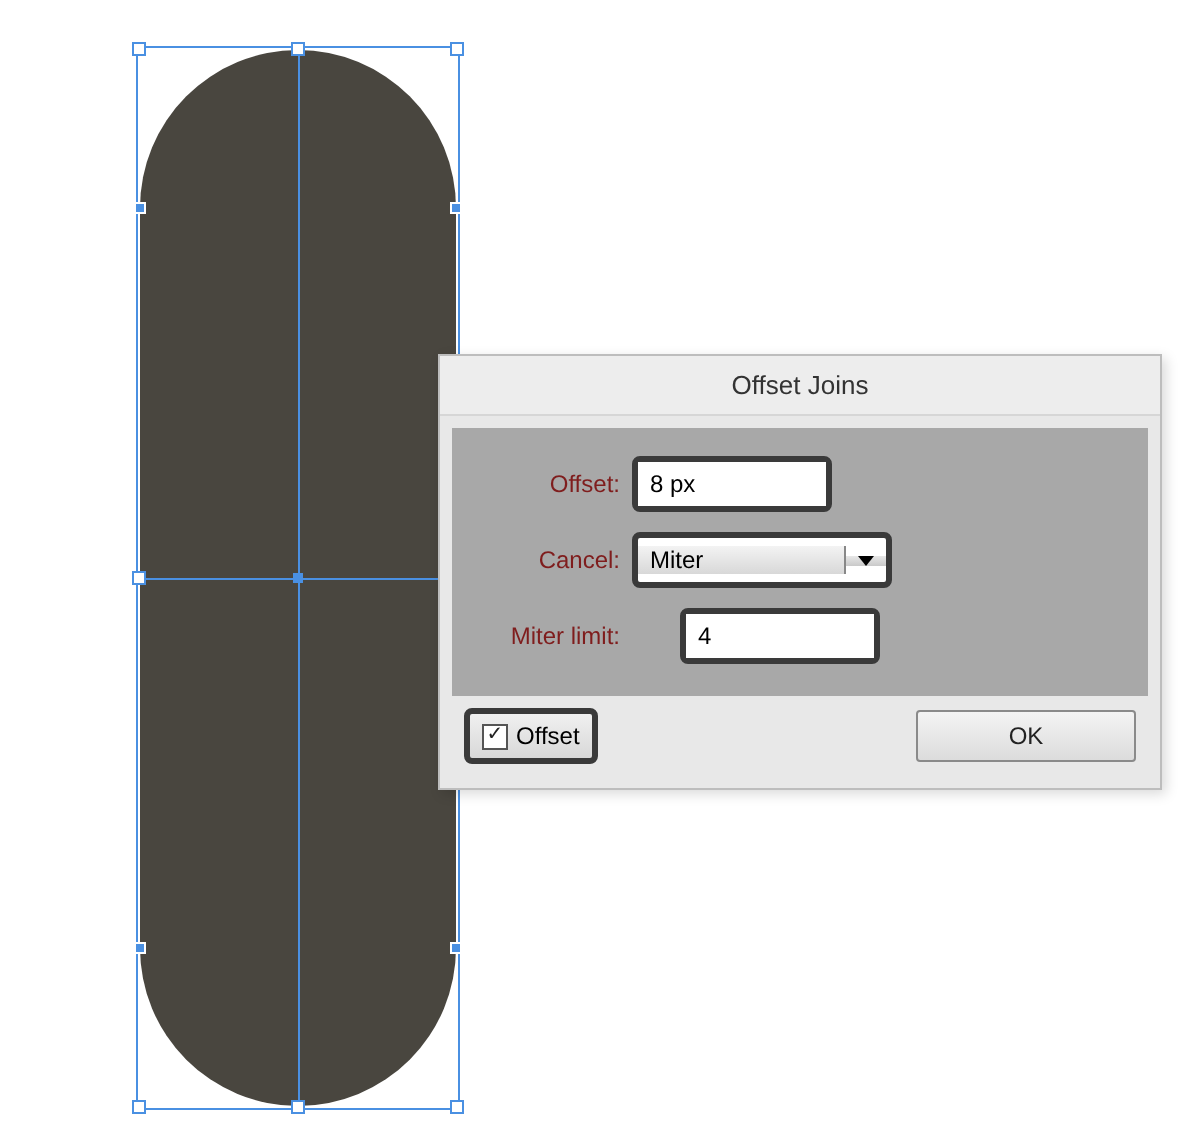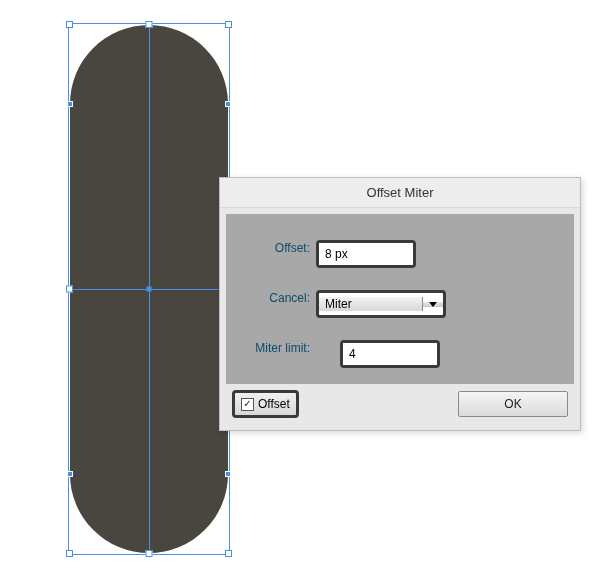--- a/index.html
+++ b/index.html
@@ -130,31 +130,30 @@
     }
     .row {
       display: flex;
       align-items: center;
       margin-bottom: 10px;
     }
     .row-label {
       width: 78px;
       text-align: right;
       padding-right: 6px;
-      color: #0c4a6e;
+      color: #7f1d1d;
       font-size: 12px;
     }
     .field-shell {
       border: 3px solid #3a3a3a;
       border-radius: 4px;
       height: 28px;
       background: #ffffff;
       display: flex;
       align-items: stretch;
-      margin-top: 12px;
     }
     .field-shell.w-input { width: 100px; }
     .field-shell.w-select { width: 130px; align-items: center; }
     .text-input {
       border: none;
       outline: none;
       font-size: 12px;
       padding: 0 6px;
       width: 100%;
       background: #ffffff;
@@ -247,21 +246,21 @@
   <div class="handle h-bl"></div>
   <div class="handle h-br"></div>
   <div class="handle h-top"></div>
   <div class="handle h-bottom"></div>
   <div class="handle h-left"></div>
   <div class="handle h-right"></div>
   <div class="center-dot"></div>
 </div>
 
 <div class="dialog">
-  <div class="dialog-title">Offset Miter</div>
+  <div class="dialog-title">Offset Joins</div>
 
   <div class="dialog-body">
     <div class="row">
       <div class="row-label">Offset:</div>
       <div class="field-shell w-input">
         <input class="text-input" type="text" value="8 px" style="">
       </div>
     </div>
 
     <div class="row">

